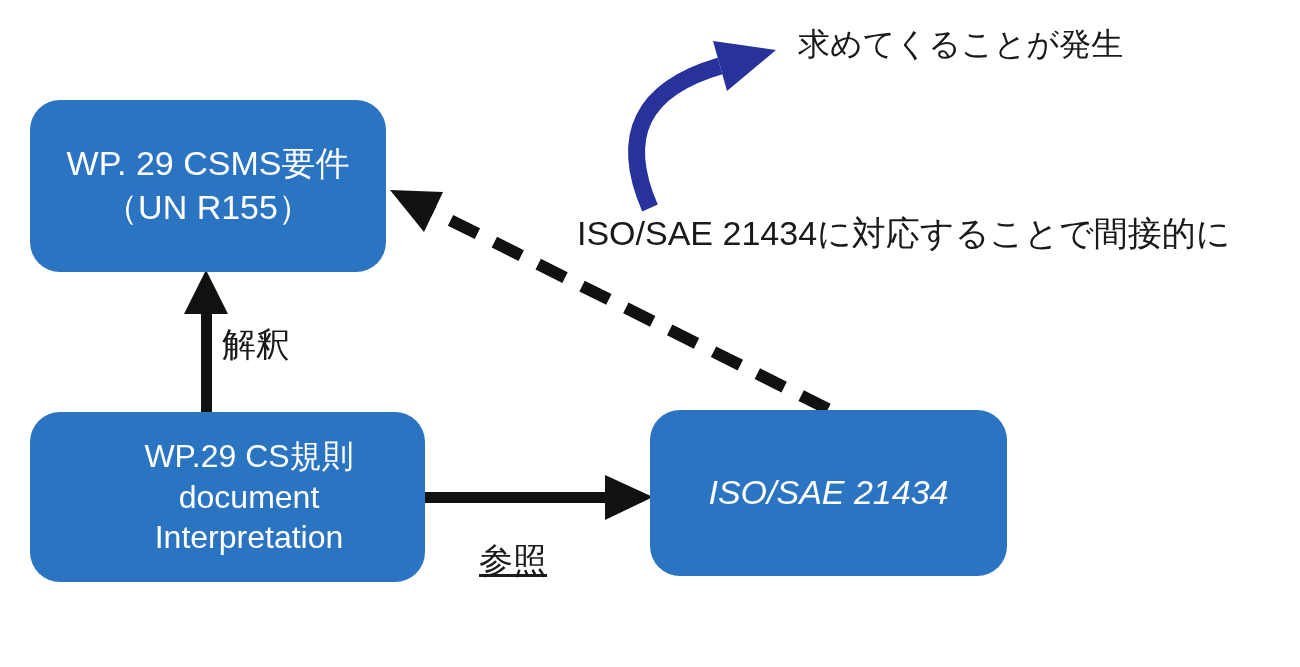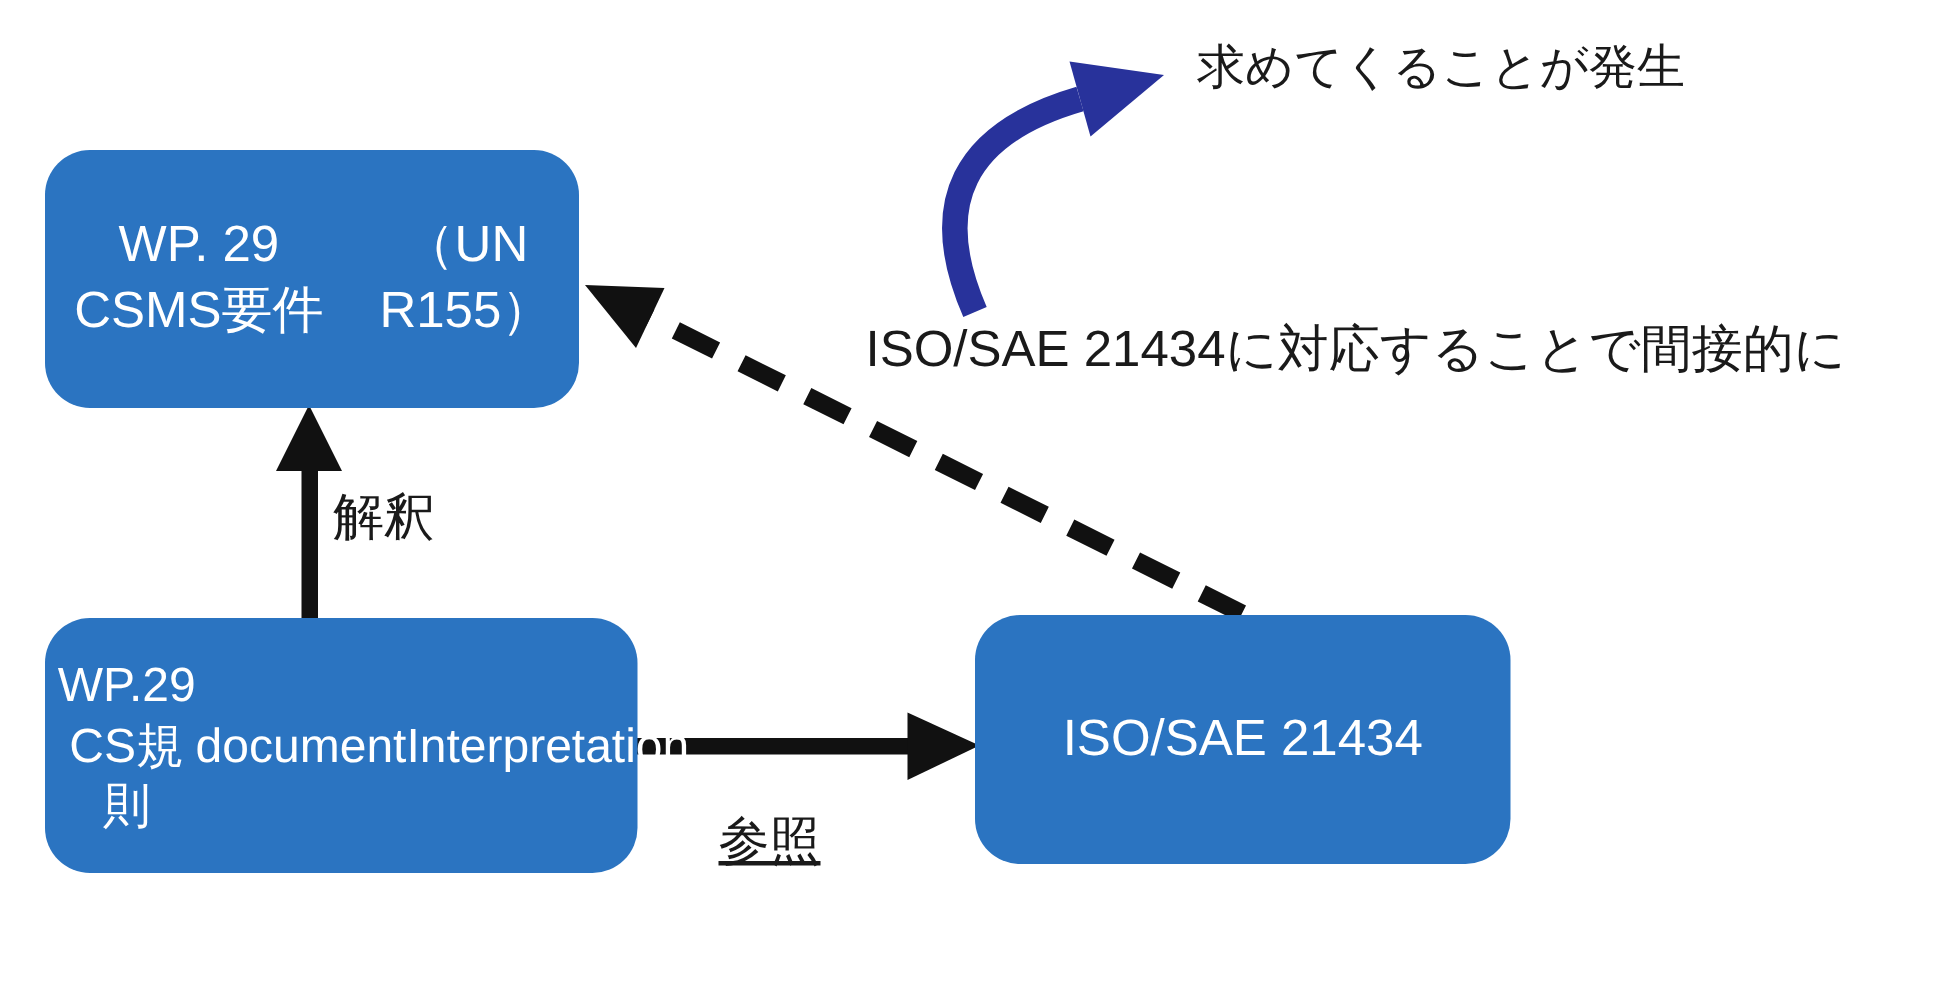--- a/index.html
+++ b/index.html
@@ -22,29 +22,29 @@
     width: 1300px;
     height: 667px;
     pointer-events: none;
   }
   .node {
     position: absolute;
     background: #2b74c1;
     border-radius: 30px;
     color: #ffffff;
     display: flex;
-    flex-direction: row;
+    flex-direction: column;
     justify-content: center;
     align-items: center;
     text-align: center;
     line-height: 1.28;
   }
   .node-csms   { left: 30px;  top: 100px; width: 356px; height: 172px; font-size: 34px; }
   .node-interp { left: 30px;  top: 412px; width: 352px; height: 170px; font-size: 32px; padding-left: 43px; }
-  .node-iso    { left: 650px; top: 410px; width: 357px; height: 166px; font-size: 34px; }
+  .node-iso    { left: 650px; top: 410px; width: 357px; height: 166px; font-size: 34px; font-style: italic; }
   .edge-label {
     position: absolute;
     color: #1a1a1a;
     font-size: 34px;
     white-space: nowrap;
   }
   .label-interpret { left: 222px; top: 322px; }
   .label-reference { left: 479px; top: 538px; text-decoration: underline; }
   .note {
     position: absolute;

